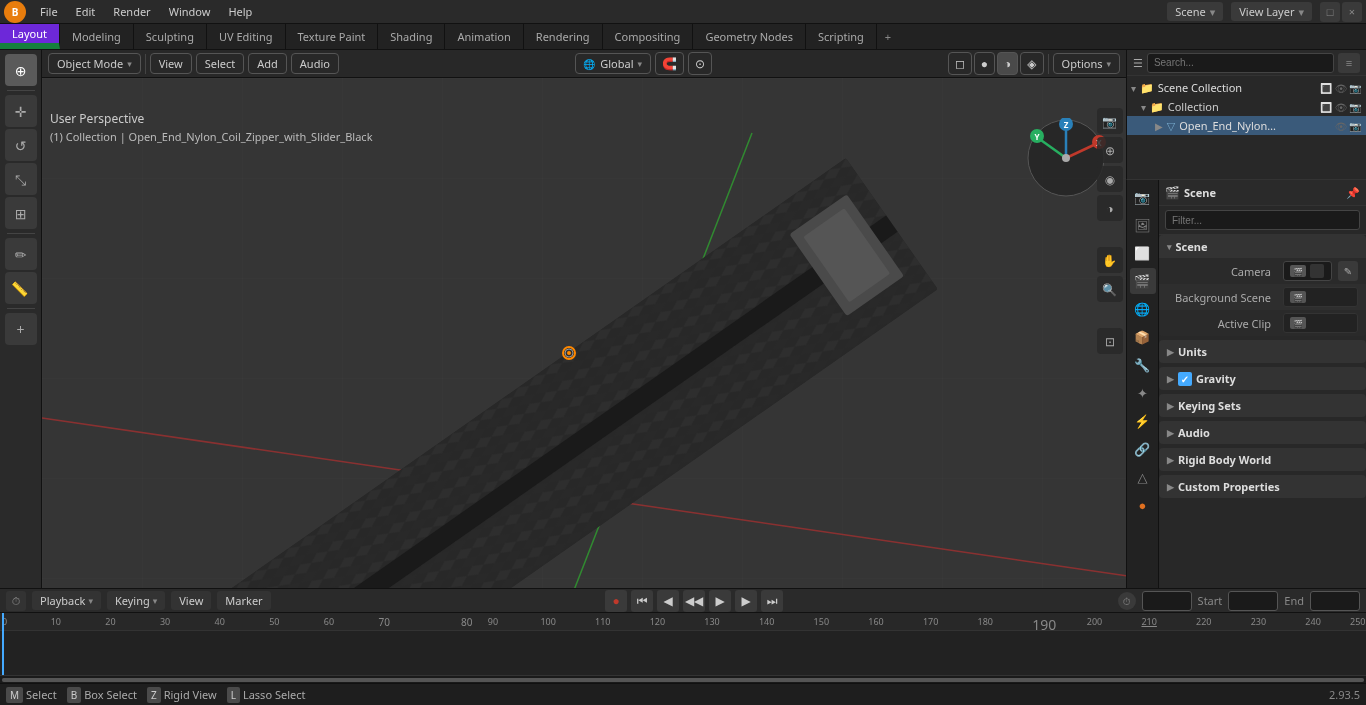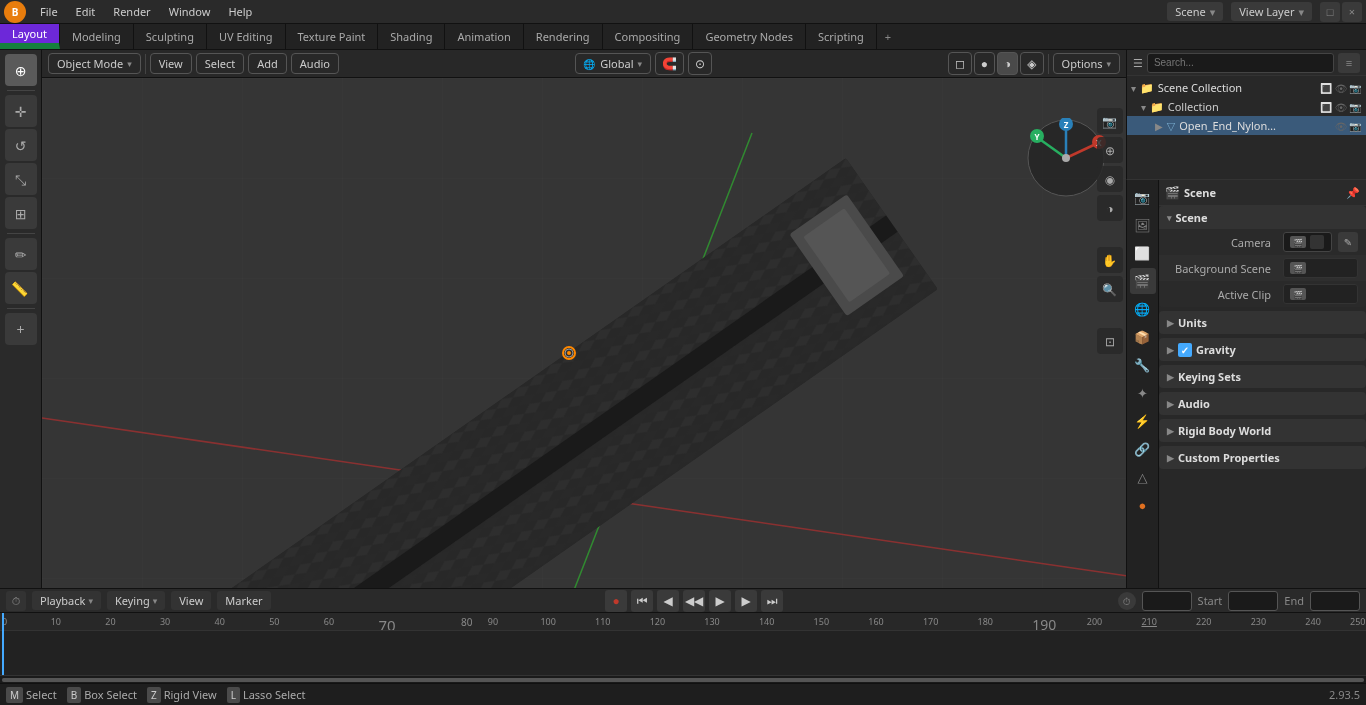--- a/index.html
+++ b/index.html
@@ -484,20 +484,24 @@
             <path d="M0,5 L10,0 L20,5 L10,10 Z" fill="#333" opacity="0.6"></path>
             <path d="M0,15 L10,10 L20,15 L10,20 Z" fill="#2a2a2a" opacity="0.6"></path>
           </pattern>
         </defs>
 
         <circle cx="527" cy="275" r="6" fill="none" stroke="#ff8800" stroke-width="2"></circle>
         <circle cx="527" cy="275" r="2" fill="#ff8800"></circle>
         <circle cx="527" cy="275" r="4" fill="none" stroke="#fff" stroke-width="1" opacity="0.5"></circle>
       </svg>
 
+      <div class="viewport-info">
+        <div style="font-size:12px;color:#ccc;">User Perspective</div>
+        <div style="font-size:11px;color:#bbb;margin-top:2px;">(1) Collection | Open_End_Nylon_Coil_Zipper_with_Slider_Black</div>
+      </div>
 
       <div class="gizmo">
         <svg width="80" height="80" viewBox="0 0 80 80" xmlns="http://www.w3.org/2000/svg">
 
           <circle cx="40" cy="40" r="38" fill="rgba(30,30,30,0.6)" stroke="#555" stroke-width="1"></circle>
 
           <line x1="40" y1="40" x2="72" y2="25" stroke="#c0392b" stroke-width="2.5"></line>
           <circle cx="73" cy="24" r="7" fill="#c0392b"></circle>
           <text x="73" y="28" text-anchor="middle" fill="white" font-size="8" font-weight="bold">X</text>
 
@@ -592,20 +596,23 @@
       </div>
 
       <div style="flex:1; overflow-y:auto; overflow-x:hidden;">
 
         <div style="height:26px;background:#2a2a2a;display:flex;align-items:center;padding:0 6px;gap:4px;border-bottom:1px solid #333;">
           <span style="font-size:12px;color:#aaa;">🎬</span>
           <span style="font-size:11px;color:#ddd;font-weight:bold;">Scene</span>
           <div style="margin-left:auto;cursor:pointer;color:#888;font-size:11px;">📌</div>
         </div>
 
+        <div style="padding:4px 6px;border-bottom:1px solid #333;">
+          <input class="props-search" type="text" style="width: 100%;" placeholder="Filter...">
+        </div>
 
         <div class="prop-section">
           <div class="prop-section-header">
             <span class="chevron">▾</span>
             <span>Scene</span>
           </div>
 
           <div class="prop-row">
             <span class="prop-label">Camera</span>
             <div class="prop-value" style="display:flex;align-items:center;gap:4px;">
@@ -730,21 +737,21 @@
 
       <div style="position:relative;height:100%;width:100%;">
 
         <span style="position:absolute;left:2px;top:2px;font-size:9px;color:#888;">0</span>
         <span style="position:absolute;left:calc(4% - 4px);top:2px;font-size:9px;color:#888;">10</span>
         <span style="position:absolute;left:calc(8% - 4px);top:2px;font-size:9px;color:#888;">20</span>
         <span style="position:absolute;left:calc(12% - 4px);top:2px;font-size:9px;color:#888;">30</span>
         <span style="position:absolute;left:calc(16% - 4px);top:2px;font-size:9px;color:#888;">40</span>
         <span style="position:absolute;left:calc(20% - 4px);top:2px;font-size:9px;color:#888;">50</span>
         <span style="position:absolute;left:calc(24% - 4px);top:2px;font-size:9px;color:#888;">60</span>
-        <span style="position:absolute;left:calc(28% - 4px);top:2px;font-size:15px;color:#888;text-align:center;">70</span>
+        <span style="position:absolute;left:calc(28% - 4px);top:2px;font-size:10px;color:#888;text-align:center;">70</span>
         <span style="position:absolute;left:calc(32% - 4px);top:2px;font-size:10px;color:#888;margin-left:28px;">80</span>
         <span style="position:absolute;left:calc(36% - 4px);top:2px;font-size:9px;color:#888;">90</span>
         <span style="position:absolute;left:calc(40% - 6px);top:2px;font-size:9px;color:#888;">100</span>
         <span style="position:absolute;left:calc(44% - 6px);top:2px;font-size:9px;color:#888;">110</span>
         <span style="position:absolute;left:calc(48% - 6px);top:2px;font-size:9px;color:#888;">120</span>
         <span style="position:absolute;left:calc(52% - 6px);top:2px;font-size:9px;color:#888;text-align:right;">130</span>
         <span style="position:absolute;left:calc(56% - 6px);top:2px;font-size:9px;color:#888;">140</span>
         <span style="position:absolute;left:calc(60% - 6px);top:2px;font-size:9px;color:#888;">150</span>
         <span style="position:absolute;left:calc(64% - 6px);top:2px;font-size:9px;color:#888;">160</span>
         <span style="position:absolute;left:calc(68% - 6px);top:2px;font-size:9px;color:#888;">170</span>

